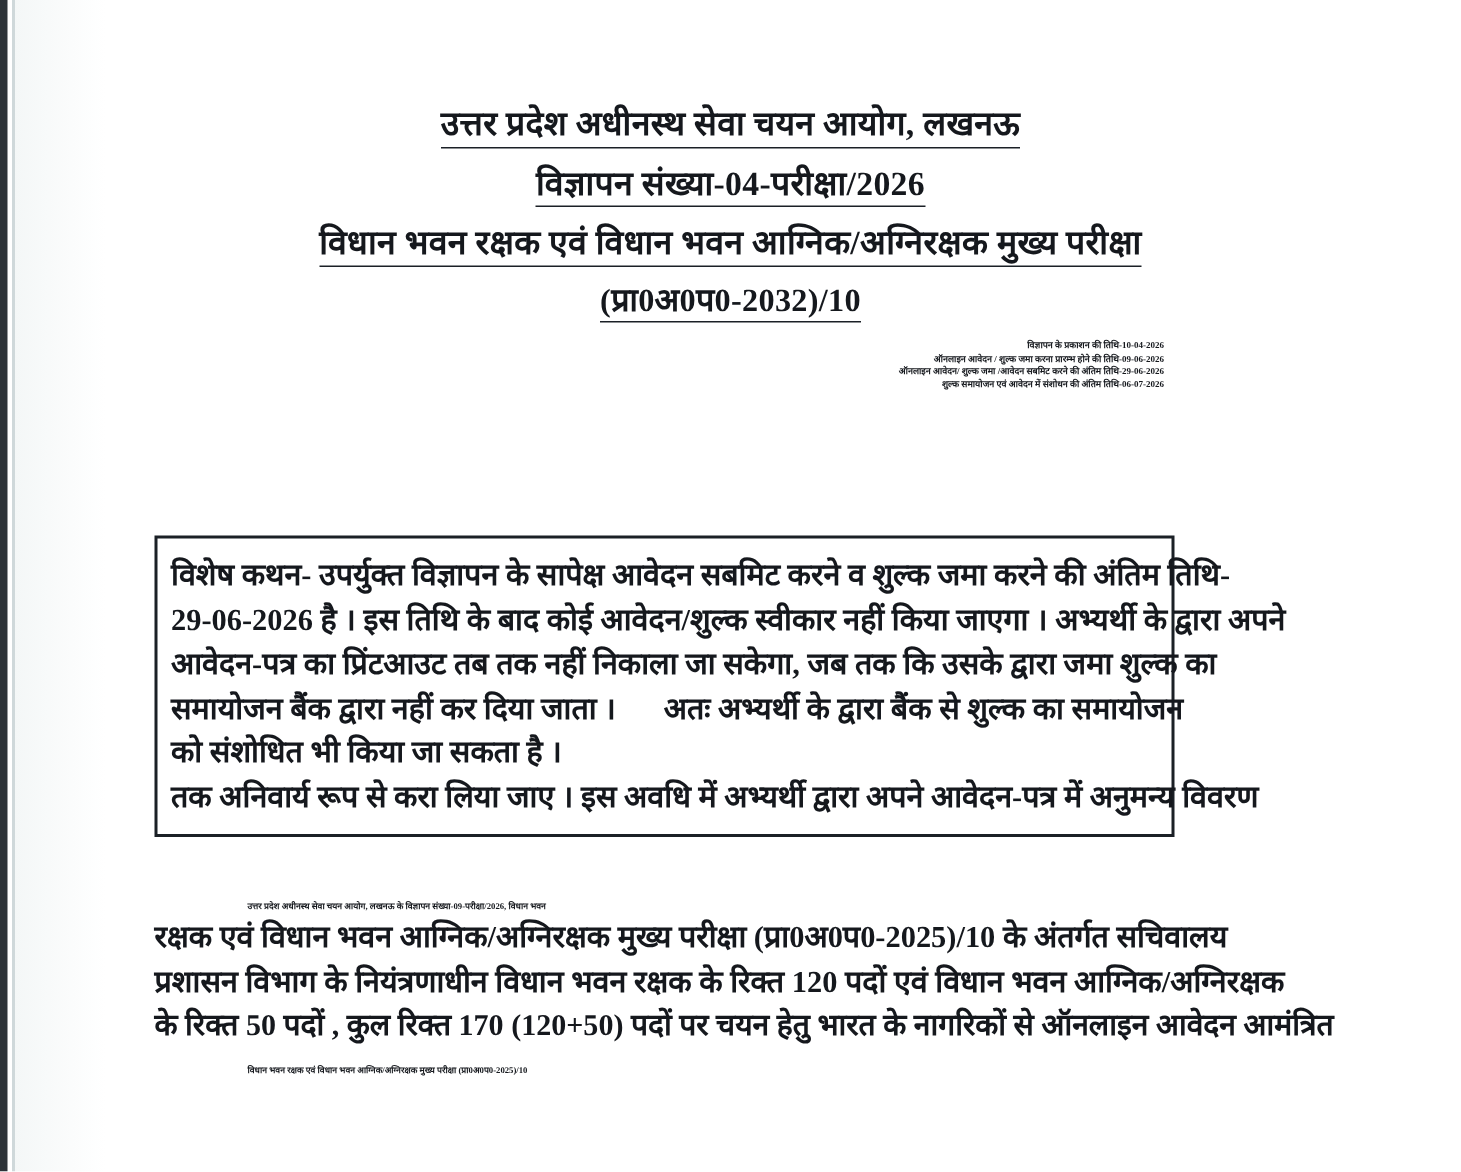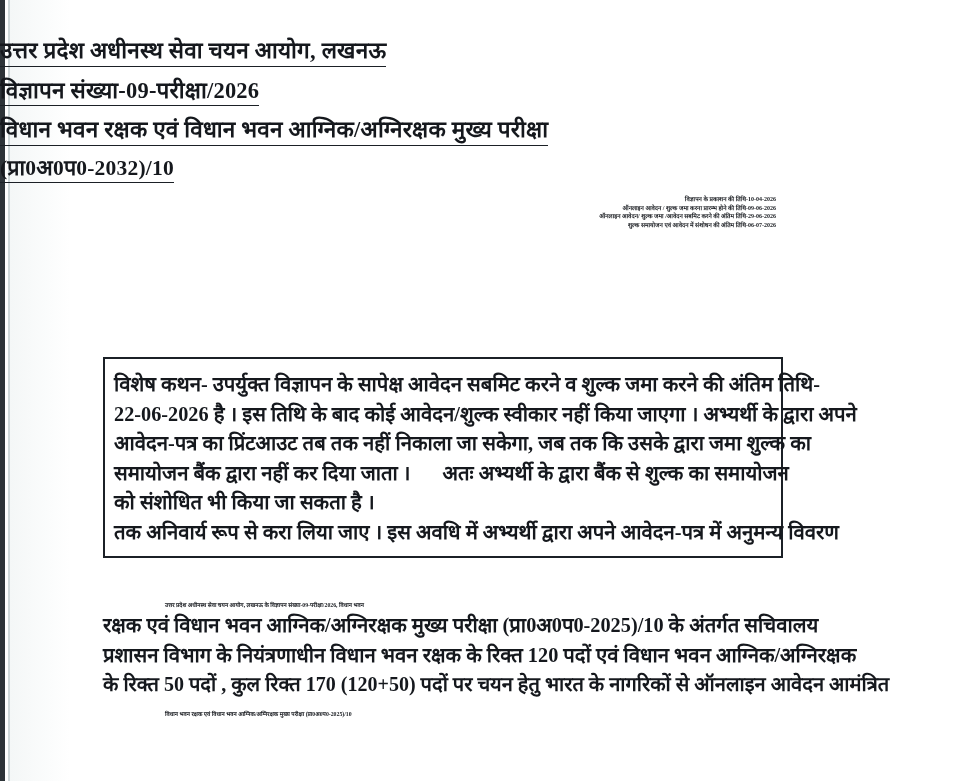--- a/index.html
+++ b/index.html
@@ -38,21 +38,22 @@
 
   #page {
     position: absolute;
     left: 0; top: 0;
     width: 974px;
     height: 781px;
   }
 
   
   .doc-head {
-    padding-top: 40px;
+    text-align: center;
+    padding-top: 72px;
   }
   .head-line {
     font-weight: bold;
     letter-spacing: 0.2px;
     line-height: 1.0;
     margin: 0 auto;
     white-space: nowrap;
   }
   .head-line > span {
     display: inline-block;
@@ -123,40 +124,40 @@
 <div id="scan-edge-faint"></div>
 <div id="scan-tint"></div>
 
 <div id="page">
 
   <div class="doc-head">
     <div class="head-line" id="head-org">
       <span>उत्तर प्रदेश अधीनस्थ सेवा चयन आयोग, लखनऊ</span>
     </div>
     <div class="head-line" id="head-advt">
-      <span>विज्ञापन संख्या-09-परीक्षा/2026</span>
+      <span>विज्ञापन संख्या-04-परीक्षा/2026</span>
     </div>
     <div class="head-line" id="head-exam">
       <span>विधान भवन रक्षक एवं विधान भवन आग्निक/अग्निरक्षक मुख्य परीक्षा</span>
     </div>
     <div class="head-line" id="head-code">
       <span>(प्रा0अ0प0-2032)/10</span>
     </div>
   </div>
 
   <div class="dates">
     <div class="date-line" style="font-size: 6px;">विज्ञापन के प्रकाशन की तिथि-10-04-2026</div>
     <div class="date-line" style="font-size: 6px;">ऑनलाइन आवेदन / शुल्क जमा करना प्रारम्भ होने की तिथि-09-06-2026</div>
     <div class="date-line" style="font-size: 6px;">ऑनलाइन आवेदन/ शुल्क जमा /आवेदन सबमिट करने की अंतिम तिथि-29-06-2026</div>
     <div class="date-line" style="font-size: 6px;">शुल्क समायोजन एवं आवेदन में संशोधन की अंतिम तिथि-06-07-2026</div>
   </div>
 
   <div id="special-box">
     <div class="note-line">विशेष कथन- उपर्युक्त विज्ञापन के सापेक्ष आवेदन सबमिट करने व शुल्क जमा करने की अंतिम तिथि-</div>
-    <div class="note-line">22-06-2026 है । इस तिथि के बाद कोई आवेदन/शुल्क स्वीकार नहीं किया जाएगा । अभ्यर्थी के द्वारा अपने</div>
+    <div class="note-line">29-06-2026 है । इस तिथि के बाद कोई आवेदन/शुल्क स्वीकार नहीं किया जाएगा । अभ्यर्थी के द्वारा अपने</div>
     <div class="note-line">आवेदन-पत्र का प्रिंटआउट तब तक नहीं निकाला जा सकेगा, जब तक कि उसके द्वारा जमा शुल्क का</div>
     <div class="note-line justify">
       <span>समायोजन बैंक द्वारा नहीं कर दिया जाता ।</span>
       <span>अतः अभ्यर्थी के द्वारा बैंक से शुल्क का समायोजन</span>
     </div>
     <div class="note-line">को संशोधित भी किया जा सकता है ।</div>
     <div class="note-line">तक अनिवार्य रूप से करा लिया जाए । इस अवधि में अभ्यर्थी द्वारा अपने आवेदन-पत्र में अनुमन्य विवरण</div>
   </div>
 
   <div id="body-text">

